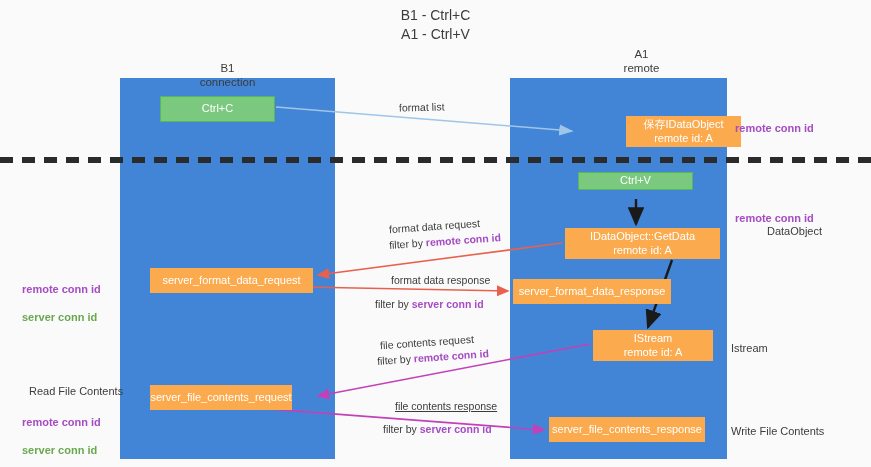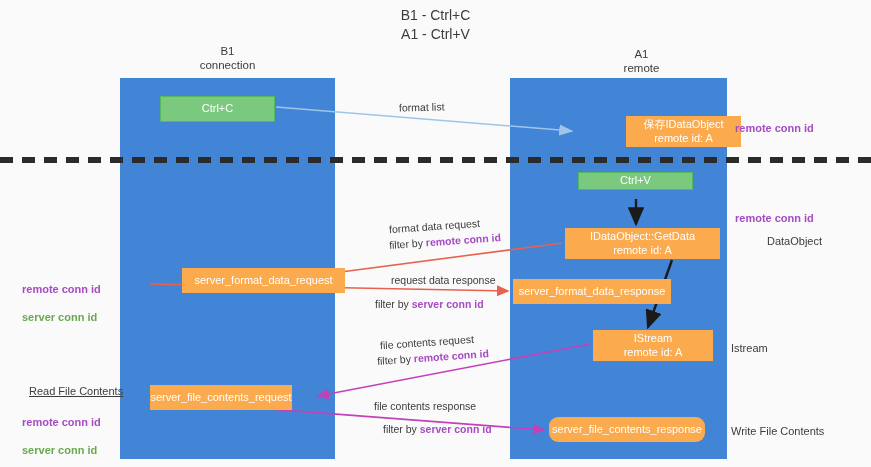--- a/index.html
+++ b/index.html
@@ -15,76 +15,76 @@
   .lane-a1{left:510px;top:78px;width:217px;height:381px;}
 
   .title{
     position:absolute;left:0;top:6px;width:871px;text-align:center;
     font-size:14px;line-height:19px;color:#3c3c3c;white-space:pre-line;
   }
   .colhead{
     position:absolute;text-align:center;font-size:11.5px;line-height:14px;
     color:#3c3c3c;white-space:pre-line;
   }
-  .colhead-b1{left:150px;top:44px;width:155px;}
+  .colhead-b1{left:150px;top:61px;width:155px;}
   .colhead-a1{left:563px;top:47px;width:157px;}
 
   .divider{
     position:absolute;left:0;top:157px;width:871px;height:6px;
     background:repeating-linear-gradient(to right,#2b2b2b 0 13px,transparent 13px 22px);
   }
 
   .box{
     position:absolute;box-sizing:border-box;
     display:flex;align-items:center;justify-content:center;text-align:center;
     font-size:11px;line-height:13.5px;color:#ffffff;white-space:pre-line;
     padding:2px 4px;
   }
   .box-green{background:#7bc97f;border:1px solid #55b85c;}
   .box-orange{background:#fbaa4e;}
 
   .b-ctrlc{left:160px;top:96px;width:115px;height:26px;}
   .b-fmtobj{left:578px;top:116px;width:115px;height:31px;margin-left:48px;}
   .b-ctrlv{left:578px;top:172px;width:115px;height:18px;}
   .b-getdata{left:565px;top:228px;width:155px;height:31px;}
-  .b-fmtreq{left:150px;top:268px;width:163px;height:25px;margin-left:32px;}
+  .b-fmtreq{left:150px;top:268px;width:163px;height:25px;}
   .b-fmtresp{left:513px;top:279px;width:158px;height:25px;}
   .b-istream{left:593px;top:330px;width:120px;height:31px;}
   .b-filereq{left:150px;top:385px;width:142px;height:25px;}
-  .b-fileresp{left:549px;top:417px;width:156px;height:25px;border-radius:9px;}
+  .b-fileresp{left:549px;top:417px;width:156px;height:25px;}
 
   .sidelabel{
     position:absolute;font-size:11px;line-height:14px;color:#3c3c3c;
     white-space:pre-line;
   }
   .purple{color:#a64bc4;font-weight:bold;}
   .green-t{color:#6aa84f;font-weight:bold;}
 
   .r-rconn1{left:735px;top:121px;}
   .r-rconn2{left:735px;top:211px;}
-  .r-dataobject{left:731px;top:234px;padding-left:36px;}
+  .r-dataobject{left:731px;top:224px;padding-left:36px;}
   .r-istream{left:731px;top:341px;}
   .r-write{left:731px;top:424px;}
 
   .l-legend1{left:22px;top:268px;}
-  .l-read{left:29px;top:384px;text-decoration:underline;}
+  .l-read{left:29px;top:384px;}
   .l-legend2{left:22px;top:401px;}
 
   .alabel{
     position:absolute;font-size:10.5px;line-height:15px;color:#3c3c3c;
     white-space:nowrap;
   }
   .al-formatlist{left:399px;top:100px;transform:rotate(-1.5deg);}
   .al-fdreq{left:389px;top:219px;transform:rotate(-4deg);}
   .al-fdreq2{left:389px;top:234px;transform:rotate(-4deg);}
   .al-fdresp{left:391px;top:273px;}
   .al-fdresp2{left:375px;top:297px;}
   .al-fcreq{left:380px;top:335px;transform:rotate(-4deg);}
   .al-fcreq2{left:377px;top:350px;transform:rotate(-4deg);}
-  .al-fcresp{left:374px;top:399px;}
+  .al-fcresp{left:395px;top:399px;text-decoration:underline;}
   .al-fcresp2{left:383px;top:422px;}
 
   svg.arrows{position:absolute;left:0;top:0;width:871px;height:467px;overflow:visible;}
 </style>
 </head>
 <body>
 
 <div class="stage">
 
   <div class="lane lane-b1"></div>
@@ -162,21 +162,21 @@
     <span class="green-t">server conn id</span>
   </div>
 
   <div class="alabel al-formatlist">format list</div>
 
   <div class="alabel al-fdreq">format data request</div>
   <div class="alabel al-fdreq2">
     <span>filter by </span><span class="purple">remote conn id</span>
   </div>
 
-  <div class="alabel al-fdresp">request data response</div>
+  <div class="alabel al-fdresp">format data response</div>
   <div class="alabel al-fdresp2">
     <span>filter by </span><span class="purple">server conn id</span>
   </div>
 
   <div class="alabel al-fcreq">file contents request</div>
   <div class="alabel al-fcreq2">
     <span>filter by </span><span class="purple">remote conn id</span>
   </div>
 
   <div class="alabel al-fcresp">file contents response</div>

